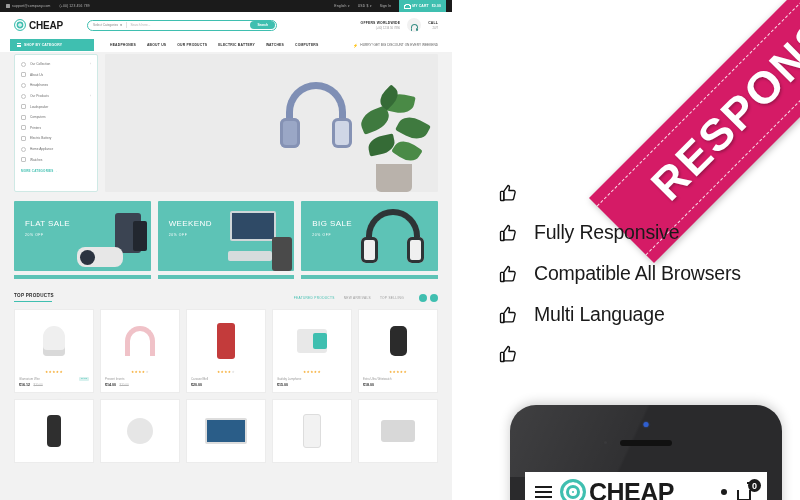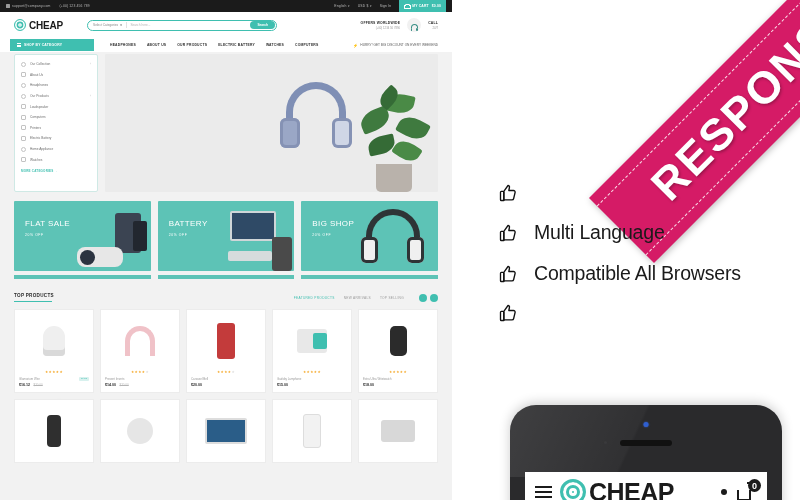--- a/index.html
+++ b/index.html
@@ -482,33 +482,33 @@
         <div class="promo-shape" style="right:10px; top:12px; width:26px; height:40px; background:#3b4452; border-radius:3px;"></div>
         <div class="promo-shape" style="right:4px; top:20px; width:14px; height:30px; background:#22272f; border-radius:2px;"></div>
         <div class="promo-shape" style="right:28px; bottom:4px; width:46px; height:20px; background:#e7e7e7; border-radius:8px;"></div>
         <div class="promo-shape" style="right:56px; bottom:6px; width:15px; height:15px; background:#2b3340; border-radius:50%;"></div>
       </div>
       <div class="promo-under"></div>
     </div>
     <div style="flex:1">
       <div class="promo">
         <div class="promo-t">
-          <div class="p1">BATTERY</div>
+          <div class="p1">WEEKEND</div>
           <div class="p2">20% OFF</div>
         </div>
         <div class="promo-shape" style="right:18px; top:10px; width:46px; height:30px; background:#2f4a66; border:2px solid #cfd6d8; border-radius:2px;"></div>
         <div class="promo-shape" style="right:22px; bottom:10px; width:44px; height:10px; background:#d6dcdd; border-radius:2px;"></div>
         <div class="promo-shape" style="right:2px; bottom:0px; width:20px; height:34px; background:#4a4a4a; border-radius:3px;"></div>
       </div>
       <div class="promo-under"></div>
     </div>
     <div style="flex:1">
       <div class="promo">
         <div class="promo-t">
-          <div class="p1">BIG SHOP</div>
+          <div class="p1">BIG SALE</div>
           <div class="p2">20% OFF</div>
         </div>
         <div class="promo-shape" style="right:18px; top:8px; width:54px; height:34px; border:6px solid #2e3436; border-bottom:none; border-radius:30px 30px 0 0; background:transparent;"></div>
         <div class="promo-shape" style="right:60px; top:36px; width:17px; height:26px; background:#f0f0f0; border-radius:5px; box-shadow:inset 0 0 0 3px #2e3436;"></div>
         <div class="promo-shape" style="right:14px; top:36px; width:17px; height:26px; background:#f0f0f0; border-radius:5px; box-shadow:inset 0 0 0 3px #2e3436;"></div>
       </div>
       <div class="promo-under"></div>
     </div>
   </div>
 
@@ -644,30 +644,39 @@
         </svg>
       </span>
     </div>
     <div class="feature">
       <span class="feature-icon">
         <svg viewBox="0 0 24 24" width="20" height="20" fill="none" stroke="#111" stroke-width="1.6" stroke-linejoin="round">
           <path d="M7 21V10l5-7c1.4 0 2 1.2 1.7 2.4L13 9h5.6c1.3 0 2.2 1.2 1.9 2.4l-1.7 7.2c-.2 1-1.1 1.7-2.1 1.7H7z"></path>
           <rect x="3" y="10" width="4" height="11" rx="1"></rect>
         </svg>
       </span>
-      <span class="feature-label">Multi Language</span>
+      <span class="feature-label">Fully Responsive</span>
     </div>
     <div class="feature">
       <span class="feature-icon">
         <svg viewBox="0 0 24 24" width="20" height="20" fill="none" stroke="#111" stroke-width="1.6" stroke-linejoin="round">
           <path d="M7 21V10l5-7c1.4 0 2 1.2 1.7 2.4L13 9h5.6c1.3 0 2.2 1.2 1.9 2.4l-1.7 7.2c-.2 1-1.1 1.7-2.1 1.7H7z"></path>
           <rect x="3" y="10" width="4" height="11" rx="1"></rect>
         </svg>
       </span>
       <span class="feature-label">Compatible All Browsers</span>
+    </div>
+    <div class="feature">
+      <span class="feature-icon">
+        <svg viewBox="0 0 24 24" width="20" height="20" fill="none" stroke="#111" stroke-width="1.6" stroke-linejoin="round">
+          <path d="M7 21V10l5-7c1.4 0 2 1.2 1.7 2.4L13 9h5.6c1.3 0 2.2 1.2 1.9 2.4l-1.7 7.2c-.2 1-1.1 1.7-2.1 1.7H7z"></path>
+          <rect x="3" y="10" width="4" height="11" rx="1"></rect>
+        </svg>
+      </span>
+      <span class="feature-label">Multi Language</span>
     </div>
     <div class="feature">
       <span class="feature-icon">
         <svg viewBox="0 0 24 24" width="20" height="20" fill="none" stroke="#111" stroke-width="1.6" stroke-linejoin="round">
           <path d="M7 21V10l5-7c1.4 0 2 1.2 1.7 2.4L13 9h5.6c1.3 0 2.2 1.2 1.9 2.4l-1.7 7.2c-.2 1-1.1 1.7-2.1 1.7H7z"></path>
           <rect x="3" y="10" width="4" height="11" rx="1"></rect>
         </svg>
       </span>
     </div>
   </div>

